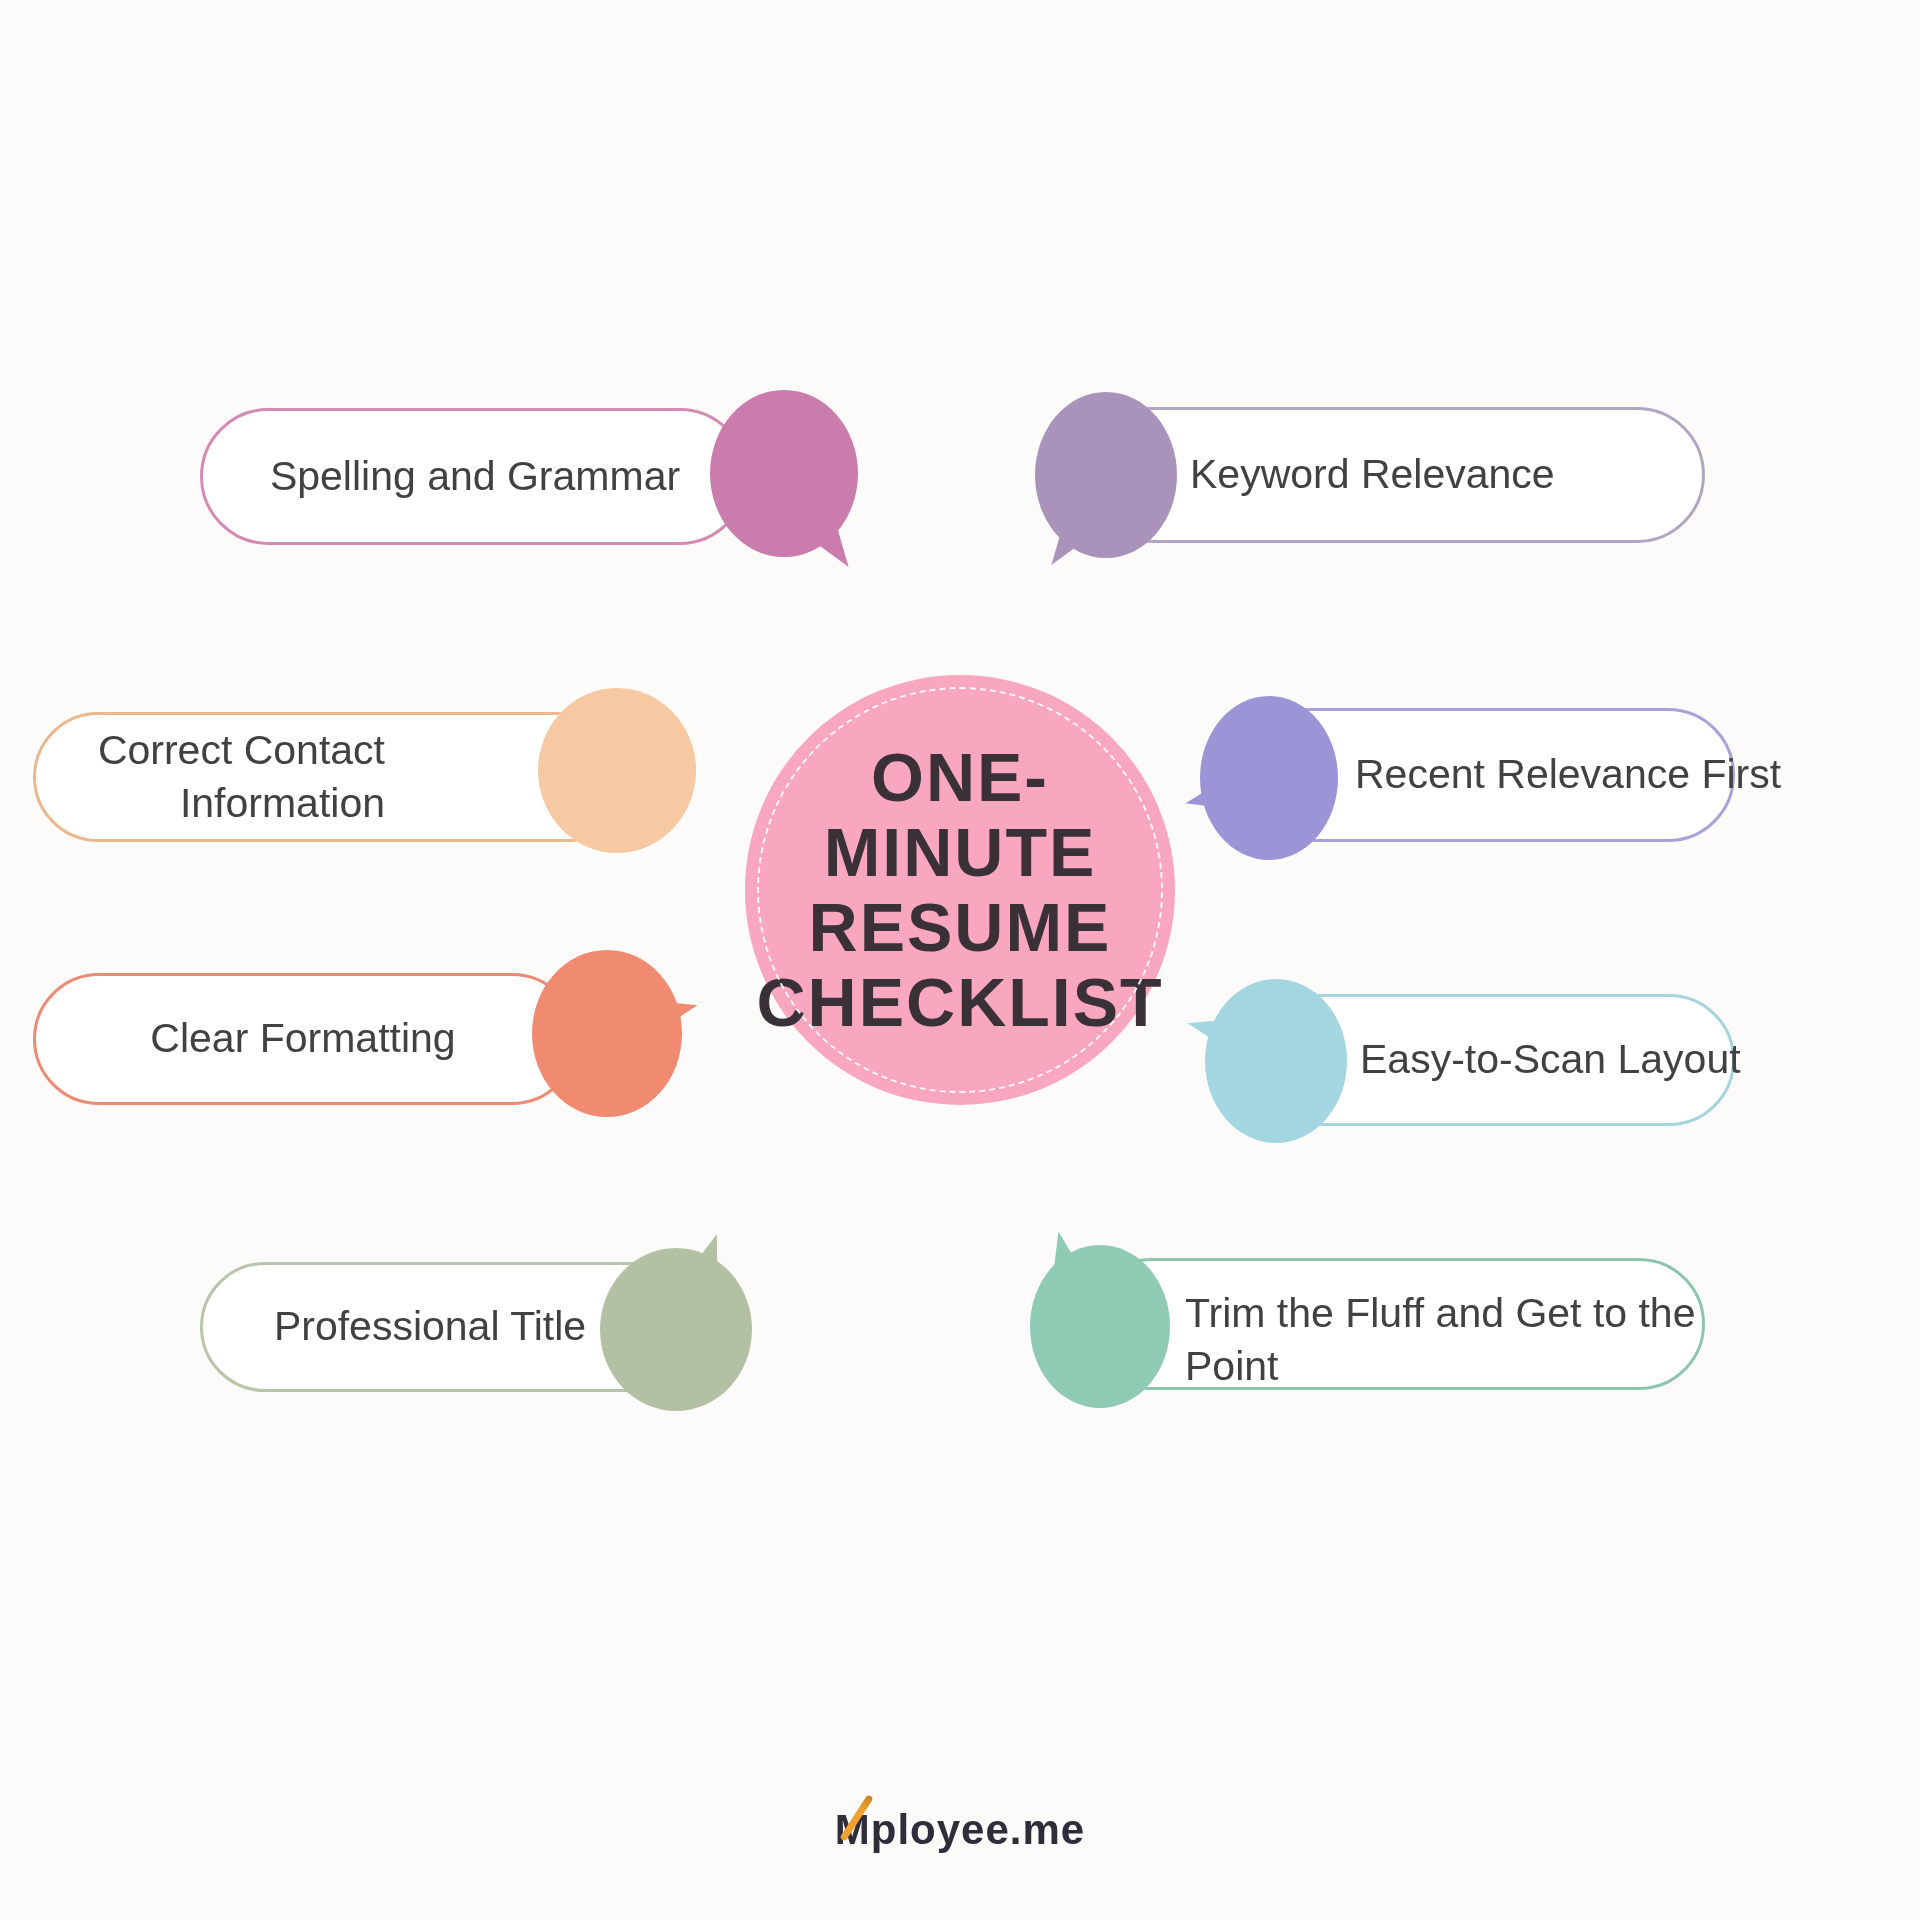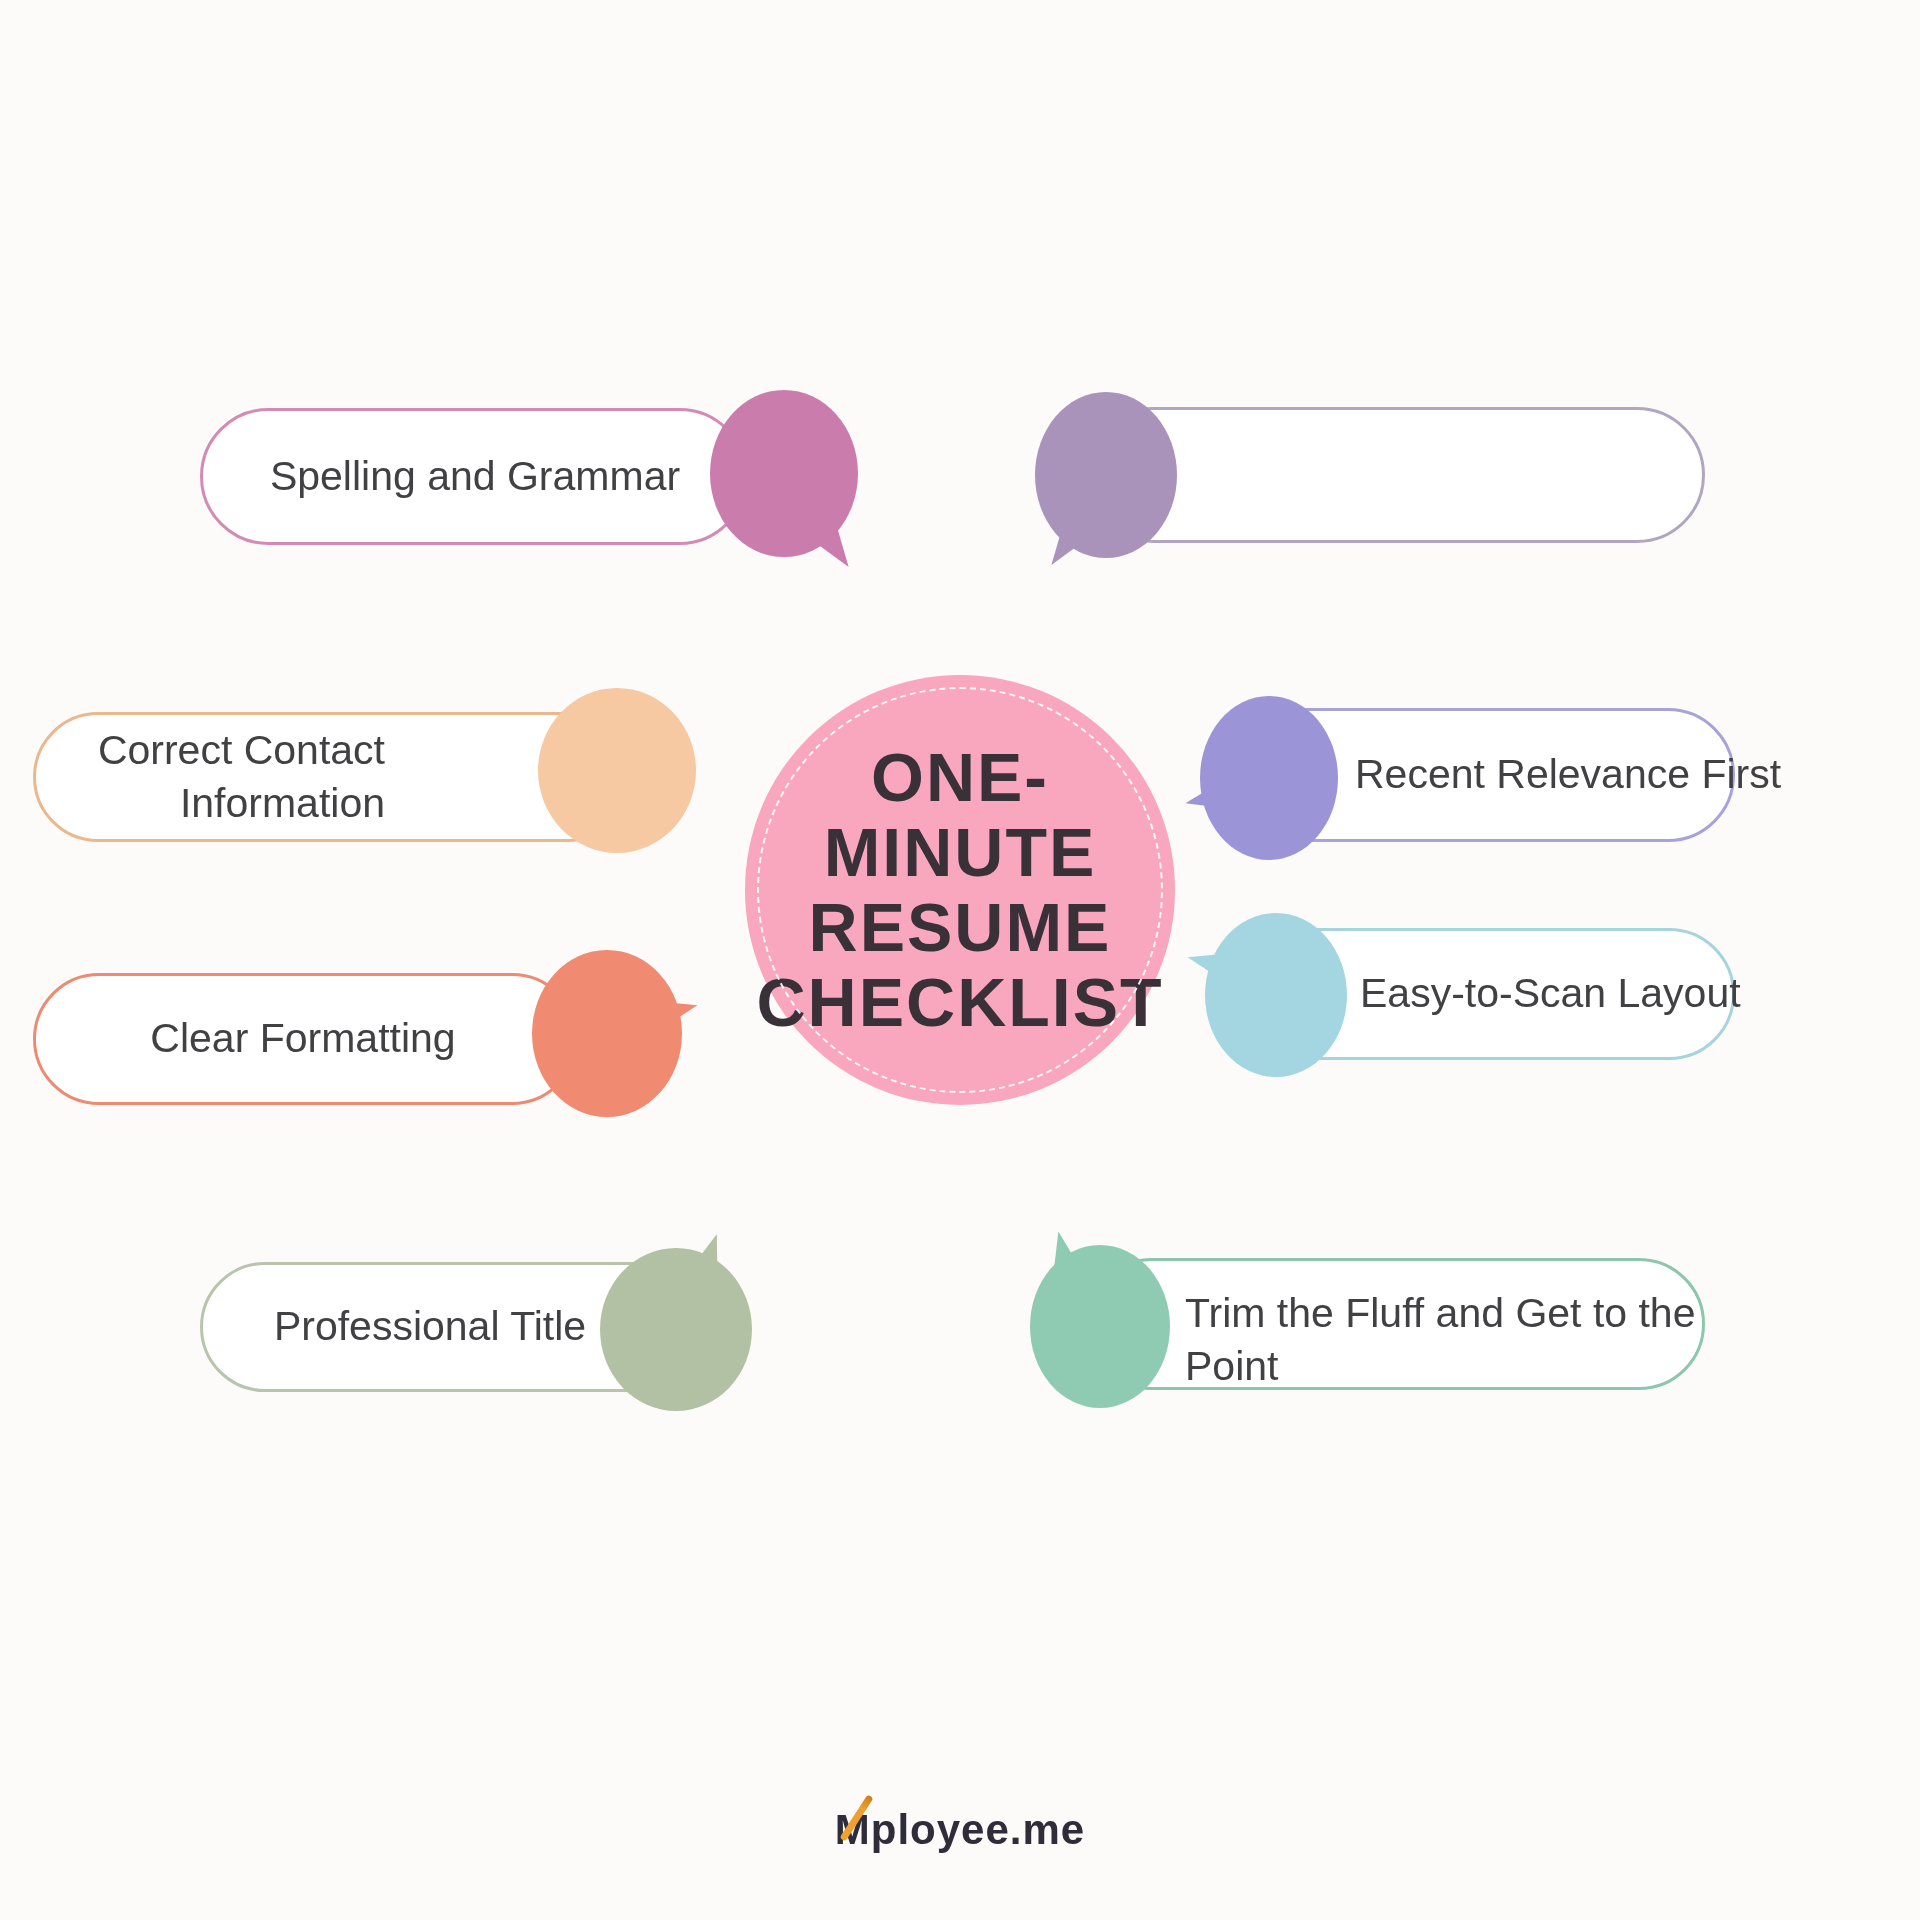--- a/index.html
+++ b/index.html
@@ -93,20 +93,21 @@
 
   <div class="item" style="left: 200px; top: 385px; --c: #ca7dac; --b: #d58ab3;">
     <div class="pill" style="left:0;top:23px;width:548px;height:137px"></div>
     <div class="label" style="left:20px;top:23px;width:510px;height:137px">Spelling and Grammar</div>
     <div class="tail tail-down" style="left:621px;top:142px;transform:rotate(-35deg)"></div>
     <div class="bubble" style="left:510px;top:5px;width:148px;height:167px"></div>
   </div>
 
   <div class="item" style="left: 1035px; top: 385px; --c: #a993bb; --b: #b1a6c2;">
     <div class="pill" style="left:50px;top:22px;width:620px;height:136px"></div>
+    <div class="label start" style="left:155px;top:22px;width:500px;height:136px">Keyword Relevance</div>
     <div class="tail tail-down" style="left:14px;top:140px;transform:rotate(35deg)"></div>
     <div class="bubble" style="left:0;top:7px;width:142px;height:166px"></div>
   </div>
 
   <div class="item" style="left: 33px; top: 685px; --c: #f6c9a2; --b: #eab88c;">
     <div class="pill" style="left:0;top:27px;width:600px;height:130px"></div>
     <div class="label right" style="left:52px;top:27px;width:300px;height:130px">Correct Contact Information</div>
     <div class="bubble" style="left:505px;top:3px;width:158px;height:165px"></div>
   </div>
 
@@ -117,21 +118,21 @@
     <div class="bubble" style="left:5px;top:11px;width:138px;height:164px"></div>
   </div>
 
   <div class="item" style="left: 33px; top: 948px; --c: #f08a70; --b: #ec8a72;">
     <div class="pill" style="left:0;top:25px;width:545px;height:132px"></div>
     <div class="label" style="left:40px;top:25px;width:460px;height:132px">Clear Formatting</div>
     <div class="tail tail-right" style="left:625px;top:48px;transform:rotate(-14deg)"></div>
     <div class="bubble" style="left:499px;top:2px;width:150px;height:167px"></div>
   </div>
 
-  <div class="item" style="left: 1195px; top: 900px; --c: #a3d6e0; --b: #a6d4dd;">
+  <div class="item" style="left: 1195px; top: 966px; --c: #a3d6e0; --b: #a6d4dd;">
     <div class="pill" style="left:45px;top:28px;width:495px;height:132px"></div>
     <div class="label start" style="left:165px;top:28px;width:480px;height:132px">Easy-to-Scan Layout</div>
     <div class="tail tail-left" style="left:-8px;top:48px;transform:rotate(14deg)"></div>
     <div class="bubble" style="left:10px;top:13px;width:142px;height:164px"></div>
   </div>
 
   <div class="item" style="left: 200px; top: 1225px; --c: #b2c1a3; --b: #b8c4ab;">
     <div class="pill" style="left:0;top:37px;width:545px;height:130px"></div>
     <div class="label" style="left:30px;top:37px;width:400px;height:130px">Professional Title</div>
     <div class="tail tail-up" style="left:495px;top:8px;transform:rotate(18deg)"></div>

